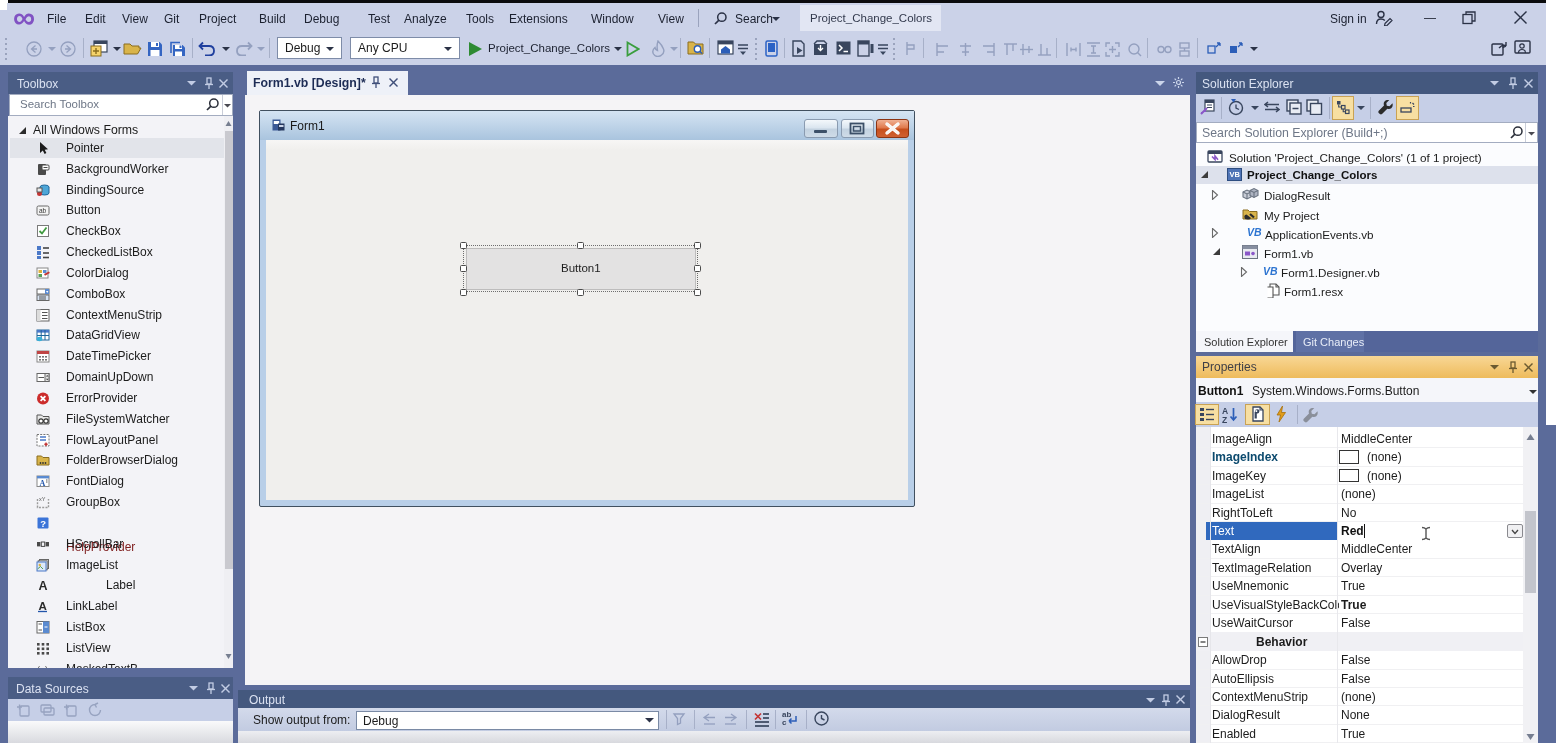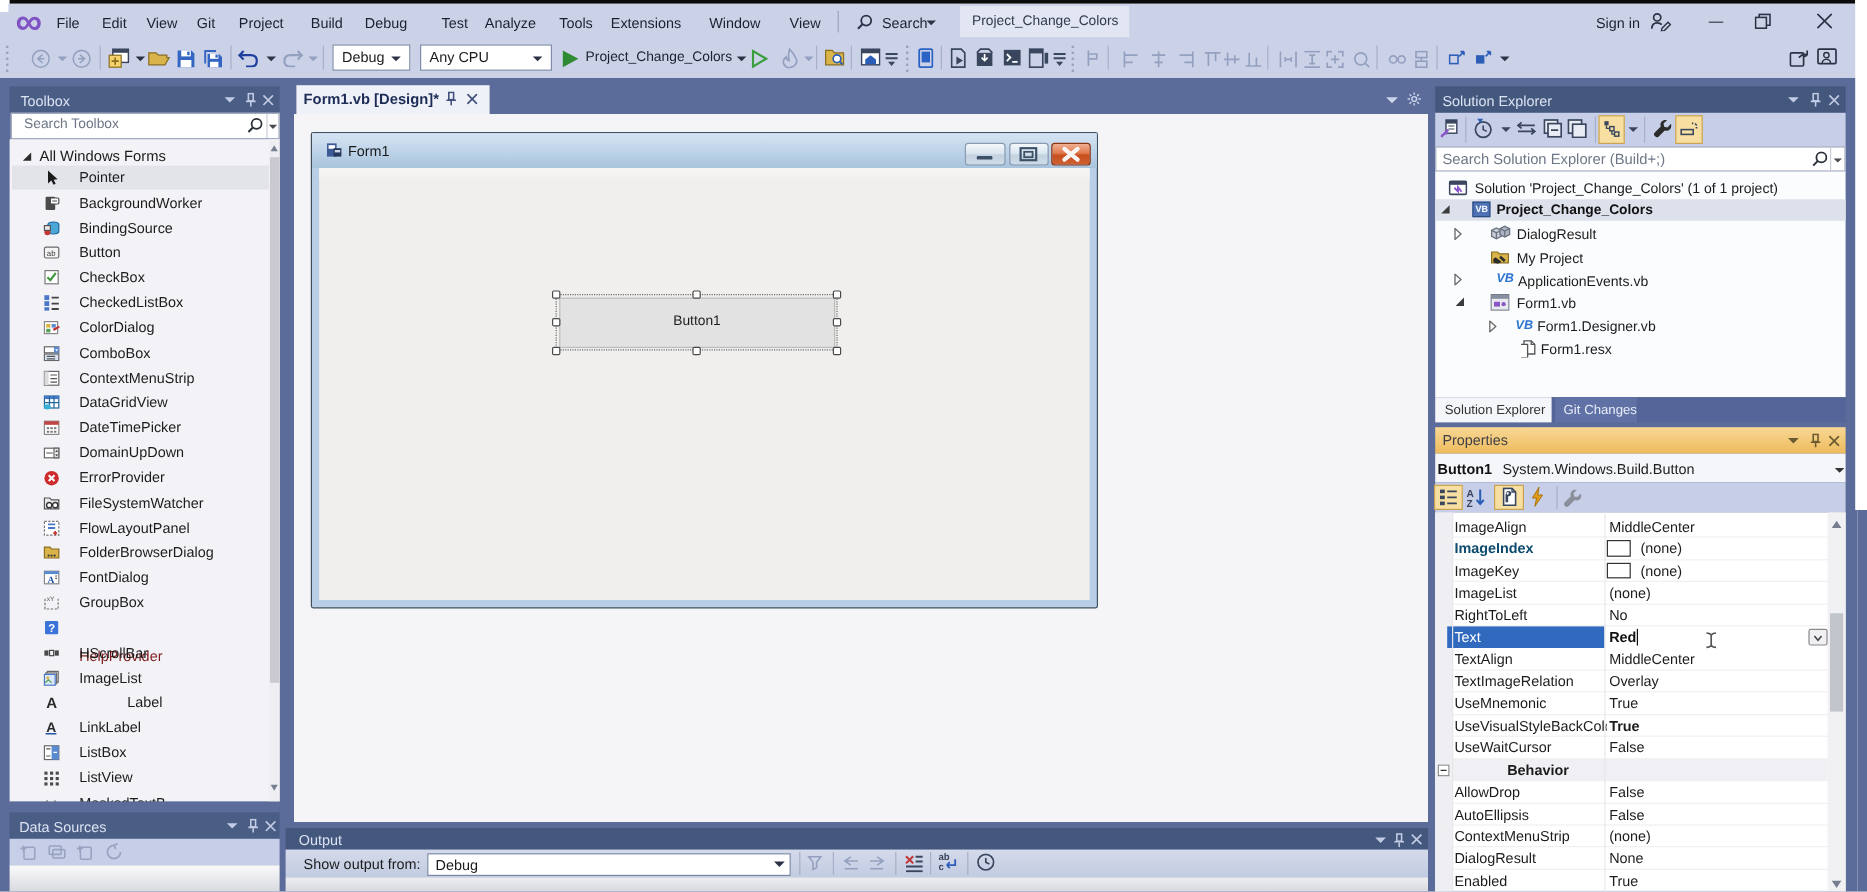--- a/index.html
+++ b/index.html
@@ -832,21 +832,21 @@
     </g>
   </svg>
 <svg class="a" style="left:1524px;top:363px;" width="9" height="9" viewBox="0 0 9 9">
     <g stroke="#6b5a30" stroke-width="1.4">
       <line x1="0.5" y1="0.5" x2="8.5" y2="8.5"></line>
       <line x1="8.5" y1="0.5" x2="0.5" y2="8.5"></line>
     </g>
   </svg>
 <div class="a" style="left:1196px;top:378px;width:342px;height:24px;background:#f5f6fa"></div>
 <div class="a" style="left:1198px;top:384px;font-size:12px;color:#111;font-weight:bold;white-space:nowrap;">Button1</div>
-<div class="a" style="left:1252px;top:384px;font-size:12px;color:#1c1c1c;font-weight:normal;white-space:nowrap;">System.Windows.Build.Button</div>
+<div class="a" style="left:1252px;top:384px;font-size:12px;color:#1c1c1c;font-weight:normal;white-space:nowrap;">System.Windows.Forms.Button</div>
 <svg class="a" style="left:1529px;top:389px;" width="8" height="6" viewBox="0 0 8 6">
     <path d="M0 1 L8 1 L4 5 Z" fill="#333"></path>
   </svg>
 <div class="a" style="left:1196px;top:402px;width:342px;height:25px;background:#c6cfe7"></div>
 <div class="a" style="left:1195px;top:404px;width:24px;height:21px;background:#f7dfa2;border:1px solid #c9a254"></div>
 <svg class="a" style="left:1199px;top:407px;" width="16" height="15" viewBox="0 0 16 15">
     <g fill="#39465e">
       <rect x="1" y="1" width="4" height="3"></rect>
       <rect x="1" y="6" width="4" height="3"></rect>
       <rect x="1" y="11" width="4" height="3"></rect>

